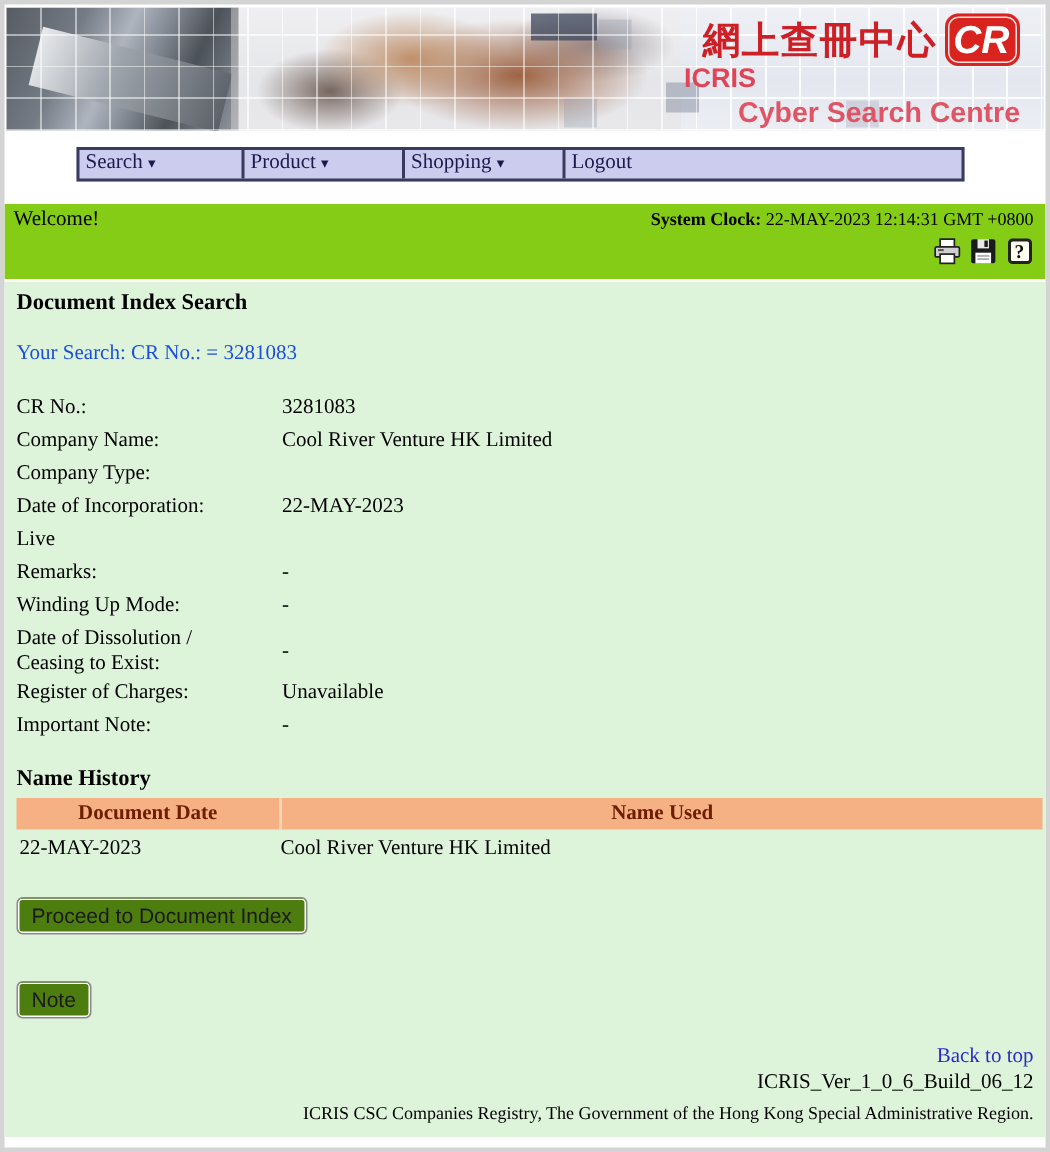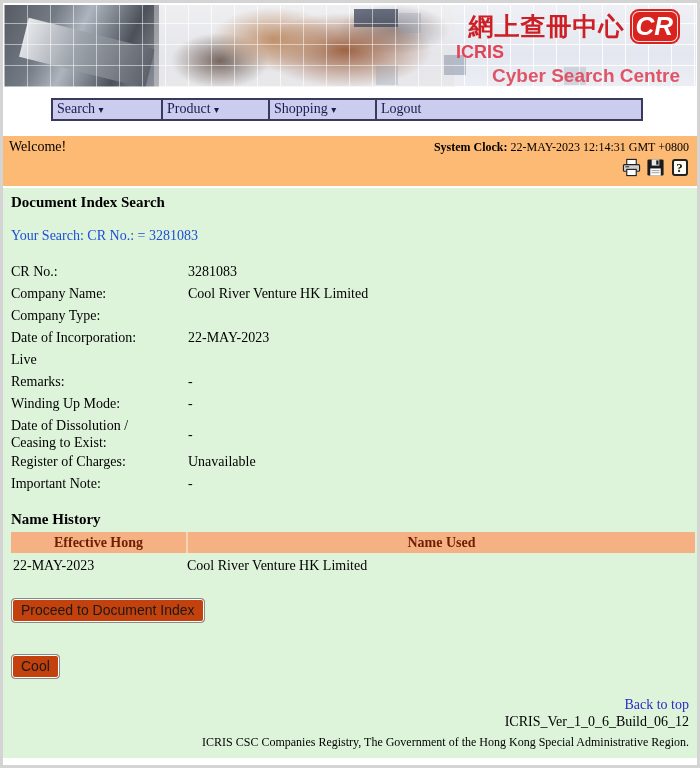--- a/index.html
+++ b/index.html
@@ -107,21 +107,21 @@
     overflow: hidden;
   }
   .menu-item:last-child { border-right: none; }
   .mi-0 { width: 110px; } .mi-1 { width: 107px; } .mi-2 { width: 107px; }
   .mi-3 { width: 116px; } .mi-4 { flex: 1; }
   .menu-arrow { font-size: 10px; }
 
   
   .statusbar {
     margin-top: 15px;
-    background: #fdba74;
+    background: #84cc16;
     height: 50px;
     padding: 3px 8px 2px 6px;
   }
   .status-row1 { display: flex; justify-content: space-between; align-items: baseline; }
   .welcome { font-size: 14px; color: #000; }
   .clock { font-size: 12px; color: #000; }
   .clock b { font-weight: bold; }
   .status-row2 { display: flex; justify-content: flex-end; gap: 5px; margin-top: 3px; }
   .tool-icon { width: 19px; height: 19px; cursor: pointer; display: inline-flex; align-items: center; justify-content: center; }
   .icon-help-box {
@@ -159,21 +159,21 @@
     border-right: 2px solid #fbd4b6;
   }
   .nh-header th:last-child { border-right: none; }
   .nh-col-date { width: 176px; }
   .nh-body td { font-size: 14px; color: #000; height: 23px; vertical-align: middle; padding-top: 2px; }
   .nh-body td:first-child { padding-left: 2px; }
 
   .btn {
     font-family: "Liberation Sans", sans-serif;
     font-size: 14px; color: #1a1a1a;
-    background: #c2410c;
+    background: #4d7c0f;
     border: 1px solid #8a8a8a;
     border-radius: 4px;
     padding: 3px 9px 4px 9px;
     cursor: pointer;
     box-shadow: inset 0 0 0 1px #ffffff;
     display: inline-block;
   }
   .btn-proceed { margin-top: 22px; }
   .btn-back { margin-top: 31px; }
 
@@ -288,37 +288,37 @@
       <div class="detail-row">
         <div class="detail-label">Important Note:</div>
         <div class="detail-value">-</div>
       </div>
     </div>
 
     <div class="nh-title">Name History</div>
     <table class="nh-table">
       <thead>
         <tr class="nh-header">
-          <th class="nh-col-date">Effective Hong</th>
+          <th class="nh-col-date">Document Date</th>
           <th>Name Used</th>
         </tr>
       </thead>
       <tbody class="nh-body">
         <tr>
           <td>22-MAY-2023</td>
           <td>Cool River Venture HK Limited</td>
         </tr>
       </tbody>
     </table>
 
     <div>
       <button class="btn btn-proceed">Proceed to Document Index</button>
     </div>
     <div>
-      <button class="btn btn-back">Cool</button>
+      <button class="btn btn-back">Note</button>
     </div>
 
     <div class="footer">
       <a class="back-to-top">Back to top</a>
       <div class="version">ICRIS_Ver_1_0_6_Build_06_12</div>
       <div class="copyright">ICRIS CSC Companies Registry, The Government of the Hong Kong Special Administrative Region.</div>
     </div>
   </div>
 
 </div>

